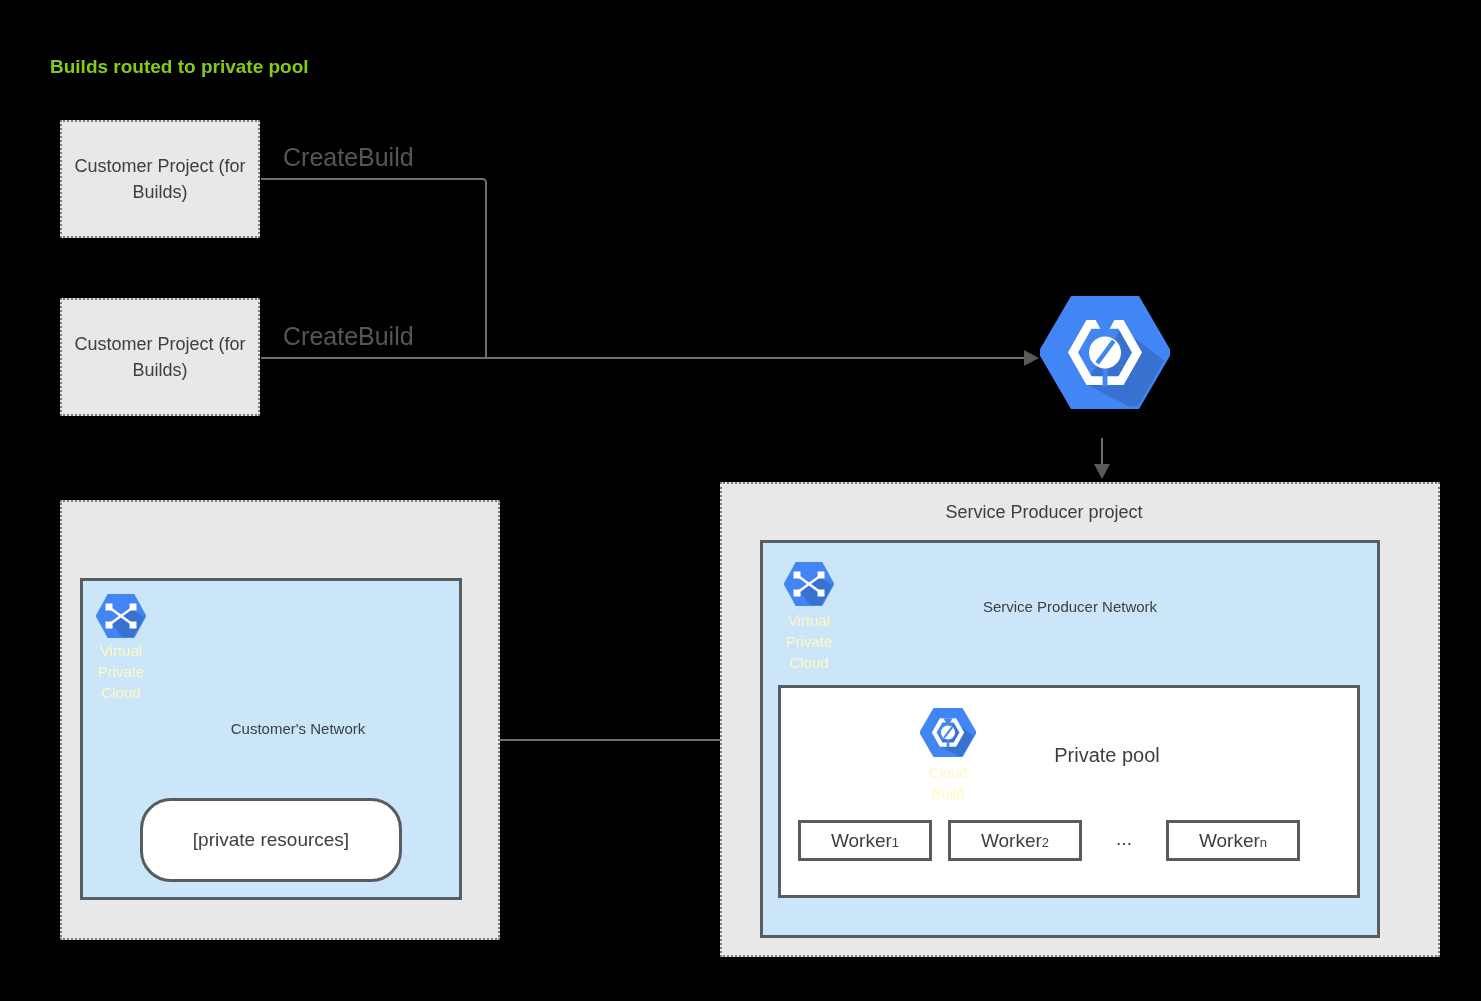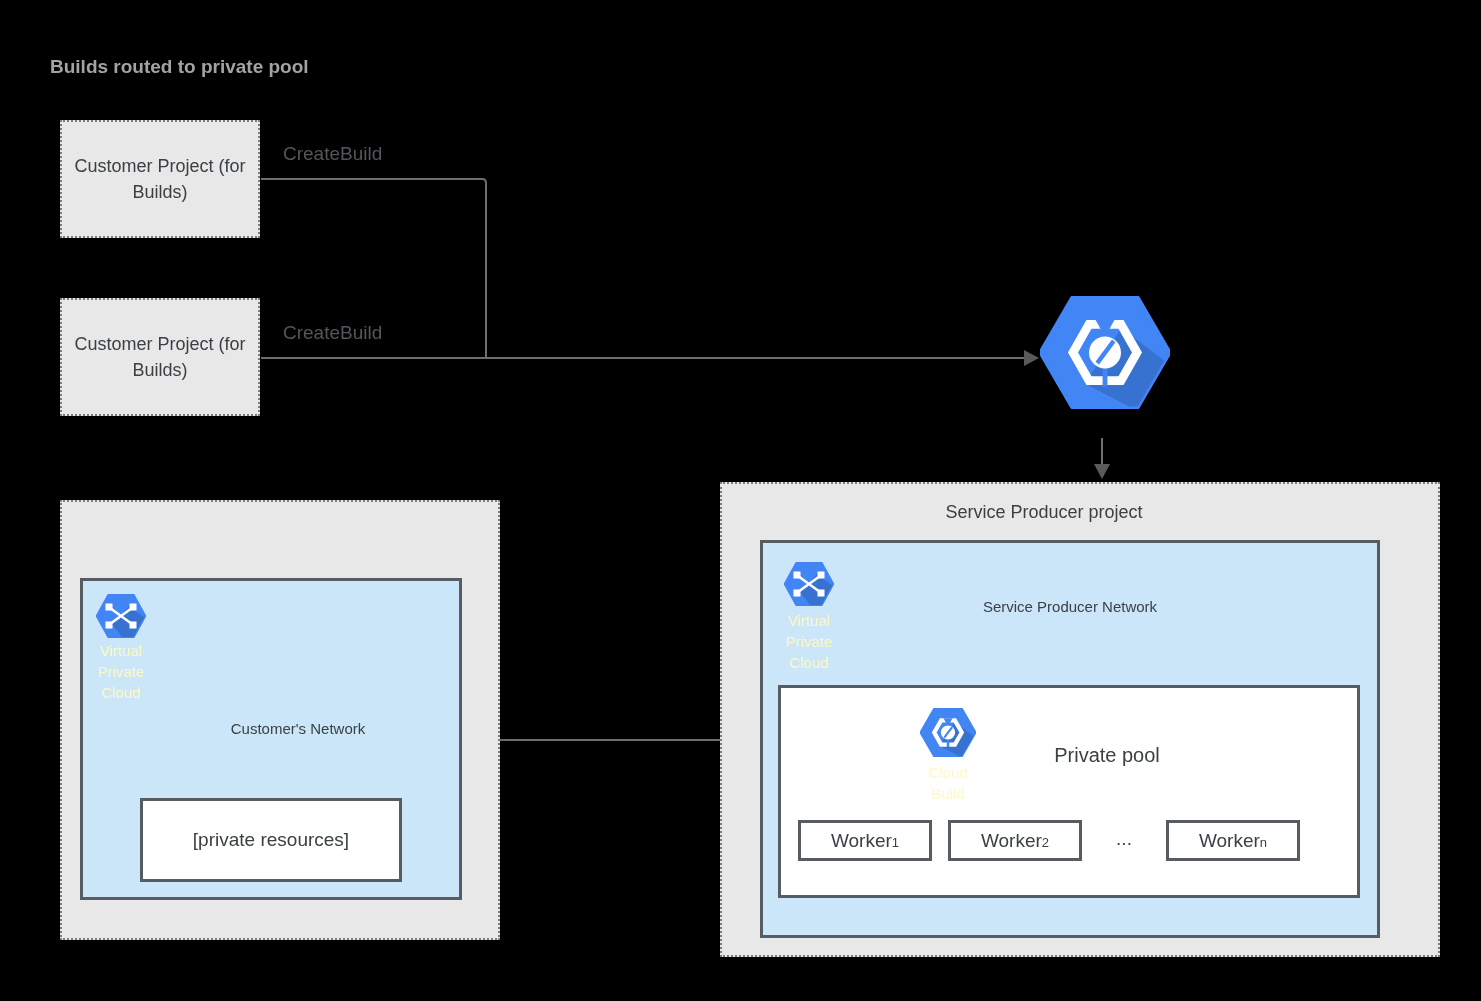--- a/index.html
+++ b/index.html
@@ -2,51 +2,51 @@
 <html><head>
 <meta charset="utf-8">
 <style>
   html,body{margin:0;padding:0;background:#000;}
   .canvas{
     position:relative;width:1481px;height:1001px;background:#000;
     font-family:"Liberation Sans","DejaVu Sans",sans-serif;
     color:#3b4045;overflow:hidden;
   }
   .abs{position:absolute;}
-  .diagram-title{font-size:19px;font-weight:bold;color:#a3a3a3;}
+  .diagram-title{font-size:19px;font-weight:bold;color:#84cc16;}
   .gray-box{
     background:#e8e8e8;border:2px dotted #7d7d7d;box-sizing:border-box;
   }
   .proj-box{
     display:flex;align-items:center;justify-content:center;text-align:center;
     font-size:18px;line-height:26px;color:#3b4045;padding:0;
   }
   .proj-title{font-size:18px;text-align:center;color:#3b4045;}
   .blue-box{
     background:#cbe6f8;border:3px solid #565c62;box-sizing:border-box;
   }
   .white-box{
     background:#ffffff;border:3px solid #565c62;box-sizing:border-box;
   }
   .net-title{font-size:15px;text-align:center;color:#3b4045;}
   .pool-title{font-size:20px;text-align:center;color:#3b4045;}
   .icon-label{
     font-size:15px;line-height:21px;text-align:center;color:#fef9c3;
   }
-  .edge-label{font-size:19px;color:#53575b;}
+  .edge-label{font-size:25px;color:#53575b;}
   .worker-box{
     background:#fff;border:3px solid #565c62;box-sizing:border-box;
     display:flex;align-items:center;justify-content:center;
     font-size:19px;color:#3b4045;
   }
   .worker-box sub{font-size:13px;line-height:0;position:relative;bottom:-2px;}
   .dots{font-size:19px;color:#3b4045;text-align:center;}
   .resources-box{
     display:flex;align-items:center;justify-content:center;
-    font-size:19px;color:#3b4045;
+    font-size:19px;color:#3b4045;border-radius:31px;
   }
   svg{display:block;}
   .connector-layer{pointer-events:none;}
 </style>
 </head>
 <body>
 
 <div class="canvas">
 
   <svg class="abs connector-layer" style="left:0;top:0;" width="1481" height="1001" viewBox="0 0 1481 1001">

